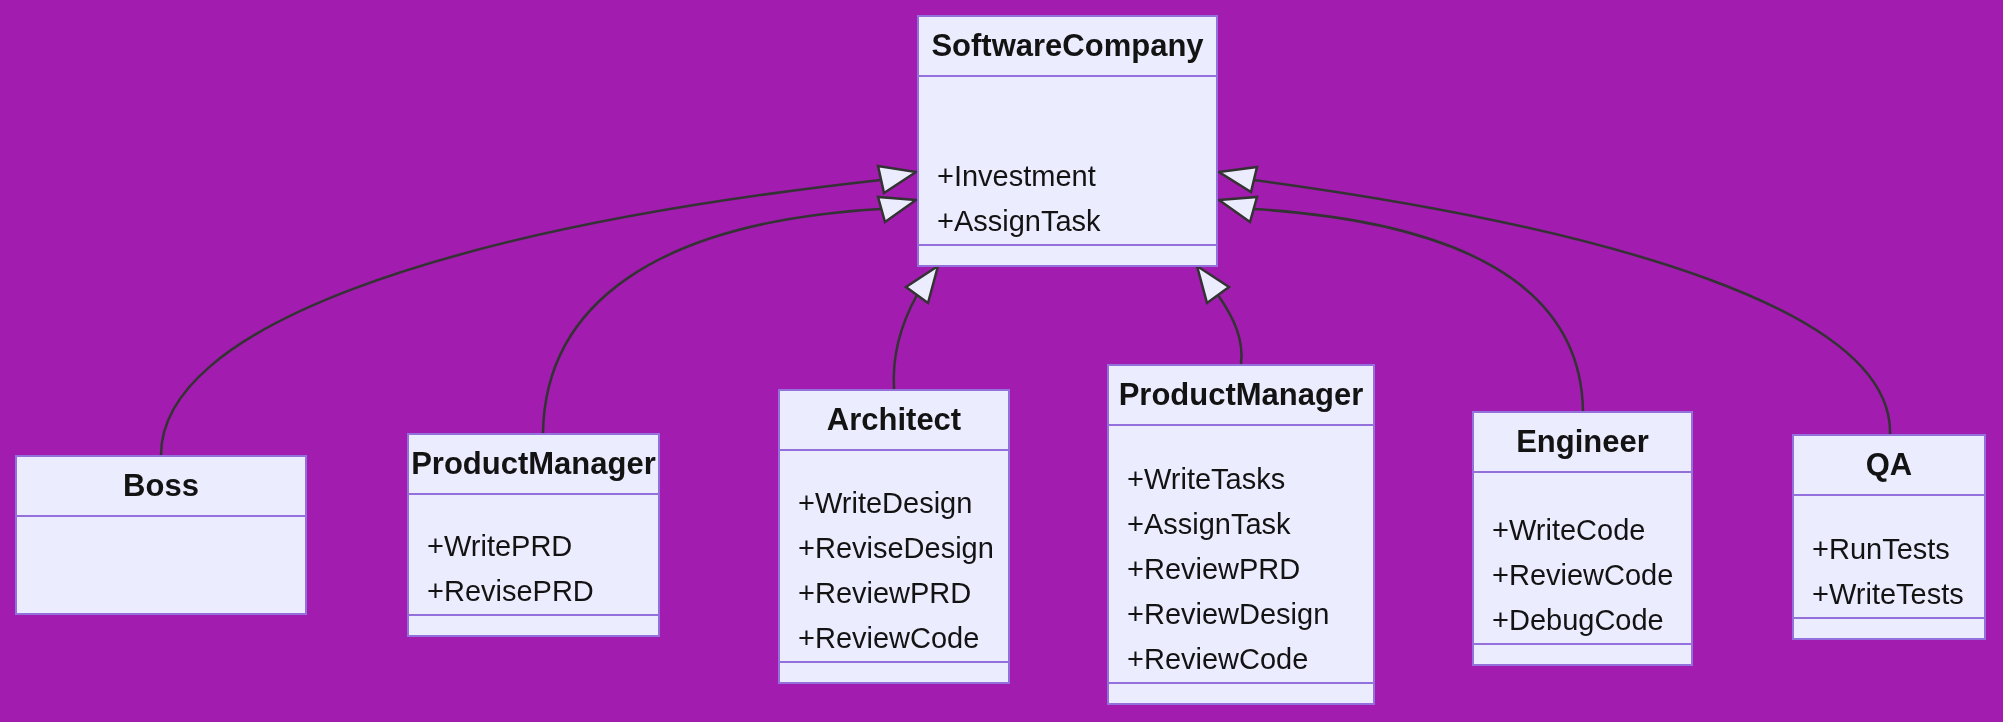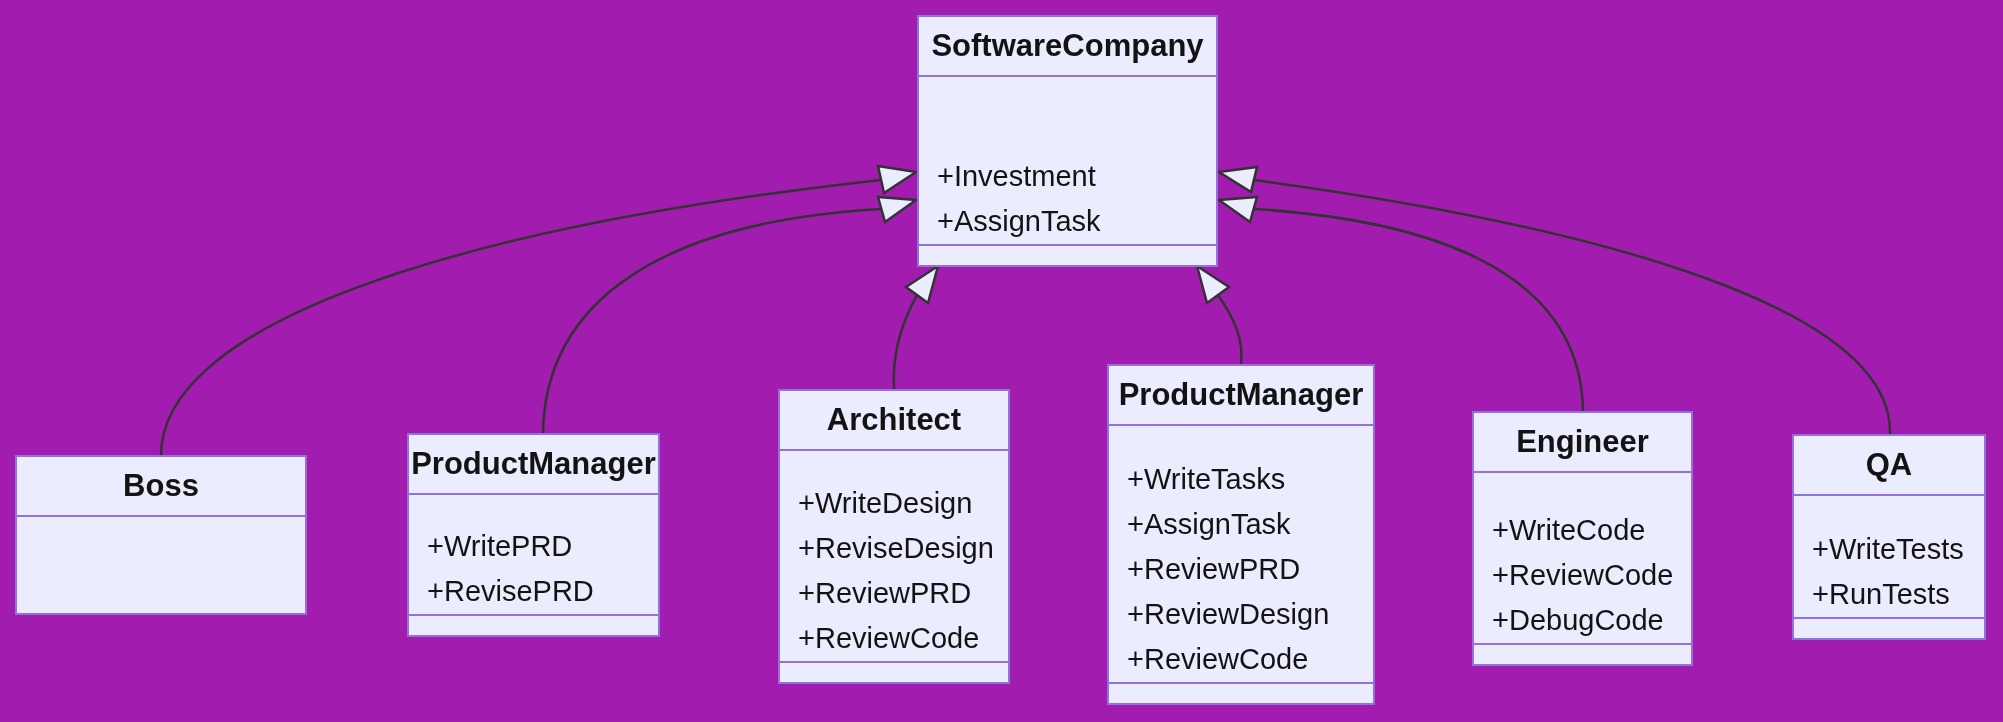--- a/index.html
+++ b/index.html
@@ -154,19 +154,19 @@
       <div class="attr">+WriteCode</div>
       <div class="attr">+ReviewCode</div>
       <div class="attr">+DebugCode</div>
     </div>
     <div class="cls-methods"></div>
   </div>
 
   <div class="cls" id="cls-qa">
     <div class="cls-title">QA</div>
     <div class="cls-attrs">
+      <div class="attr">+RunTests</div>
       <div class="attr">+WriteTests</div>
-      <div class="attr">+RunTests</div>
     </div>
     <div class="cls-methods"></div>
   </div>
 
 </div>
 
 </body></html>

